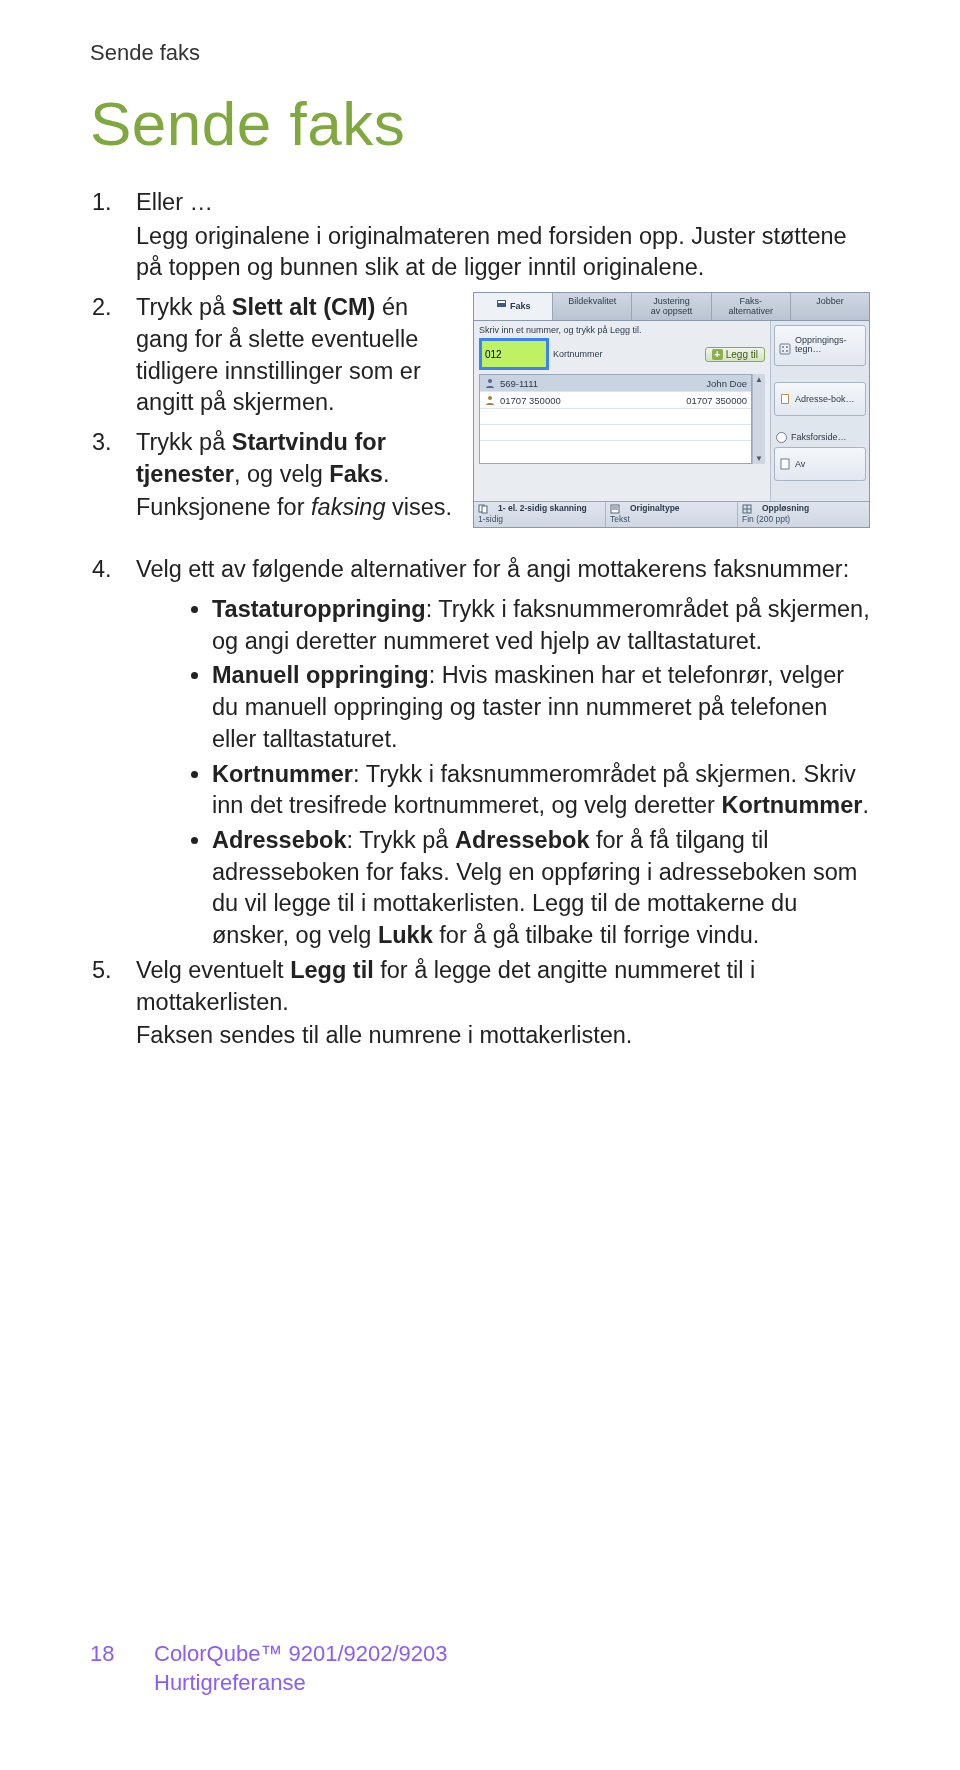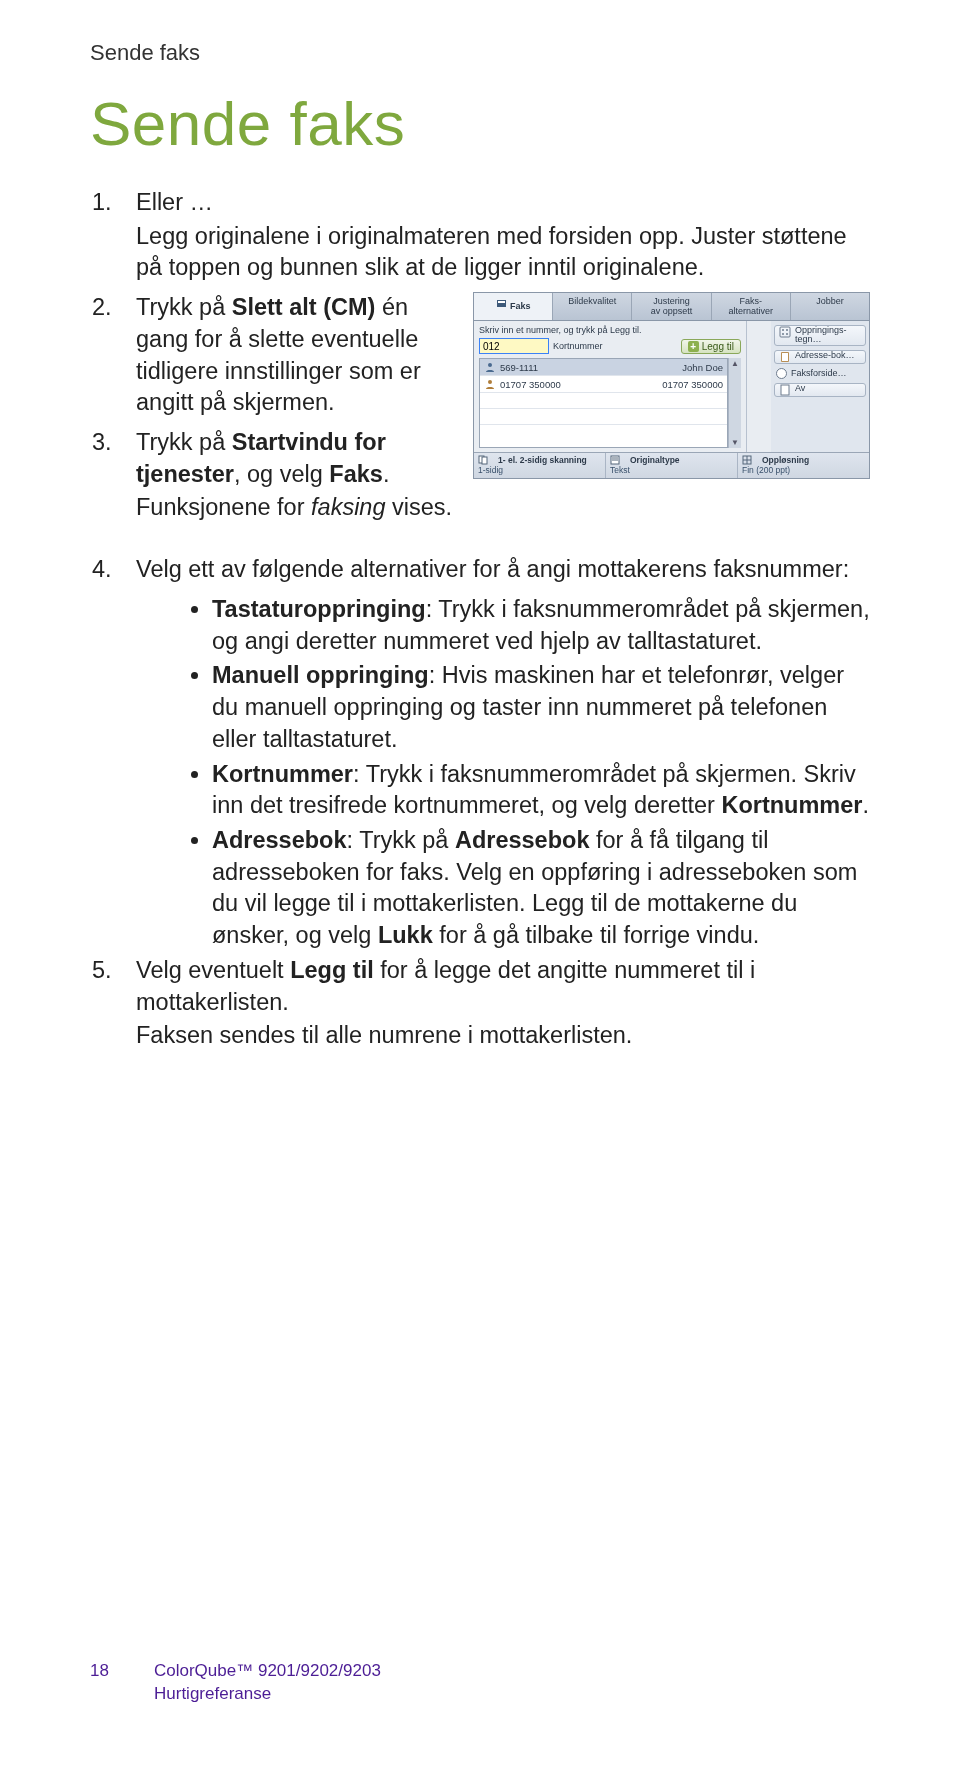--- a/index.html
+++ b/index.html
@@ -47,23 +47,23 @@
     list-style: disc;
     margin: 2px 0 2px 0;
     padding-left: 62px;
   }
   ul.bullets li { margin: 0 0 3px 16px; font-size: 23.5px; line-height: 1.35; }
   .b { font-weight: 700; }
   .i { font-style: italic; }
   .footer {
     position: absolute;
     left: 90px;
-    bottom: 64px;
-    font-size: 17px;
-    color: #4c1d95;
+    bottom: 72px;
+    font-size: 22px;
+    color: #8b5cf6;
     line-height: 1.35;
   }
   .footer .pgnum { display: inline-block; width: 64px; }
 
   
   .faksui {
     width: 395px;
     border: 1px solid #8a97a8;
     background: #e9edf2;
     font-size: 10px;
@@ -81,38 +81,38 @@
     text-align: center;
     border-right: 1px solid #9aa6b6;
     font-size: 9px;
     line-height: 1.05;
   }
   .faksui .tab:last-child { border-right: none; }
   .faksui .tab.active {
     background: #eef2f7;
     font-weight: 700;
   }
-  .faksui .body { display: flex; gap: 24px; }
+  .faksui .body { display: flex; }
   .faksui .left {
     flex: 1 1 auto;
     padding: 4px 5px 4px 5px;
     border-right: 1px solid #b7c1cf;
   }
   .faksui .right {
     width: 92px;
     flex: 0 0 92px;
     background: #e0e6ee;
     padding: 4px 3px;
   }
   .faksui .hint { font-size: 9px; margin-bottom: 3px; }
   .faksui .inline {
     display: flex; align-items: center; gap: 4px; margin-bottom: 4px;
   }
   .faksui input[type=text] {
-    height: 16px; border: 1px solid #3b82f6; background: #fef9c3; font-size: 10px;
+    height: 32px; border: 3px solid #3b82f6; background: #bef264; font-size: 10px;
     padding: 0 3px; box-sizing: border-box;
   }
   .faksui .numfield { width: 70px; }
   .faksui .kort { font-size: 9px; }
   .faksui .leggtil {
     display: inline-flex; align-items: center; gap: 3px;
     background: linear-gradient(#f1f5ea, #d6e3c1);
     border: 1px solid #8aa85a; border-radius: 3px; padding: 1px 6px;
     font-size: 10px; color: #3a5a1a;
   }
@@ -123,24 +123,24 @@
   .faksui .listbox {
     border: 1px solid #9aa6b6; background: #fff; height: 88px;
     overflow: hidden;
   }
   .faksui .listbox .row {
     display:flex; align-items:flex-end; gap:4px; padding:2px 4px;
     border-bottom: 1px solid #e0e5ec; font-size: 9.5px;
   }
   .faksui .row.sel { background:#c9d3e2; }
   .faksui .sidebtn {
-    display:flex; align-items:flex-start; gap:4px;
+    display:flex; align-items:flex-end; gap:4px;
     background: linear-gradient(#f4f7fb,#e2e8f0);
     border:1px solid #a8b4c4; border-radius:3px;
-    padding:0 4px; margin-bottom:4px; font-size:9px;
+    padding:10px 4px; margin-bottom:16px; font-size:9px;
     line-height: 1.05;
   }
   .faksui .sidebtn svg { flex:0 0 auto; }
   .faksui .radio { display:flex; align-items:center; gap:4px; font-size:9px; margin:2px 0 4px 2px; }
   .faksui .radio .dot { width:9px; height:9px; border:1px solid #6e7c8e; border-radius:50%; background:#fff; display:inline-block; position:relative; }
   .faksui .bottombar {
     display:flex; border-top:1px solid #9aa6b6;
     background: linear-gradient(#dfe5ee,#cfd7e2);
   }
   .faksui .bcell {

